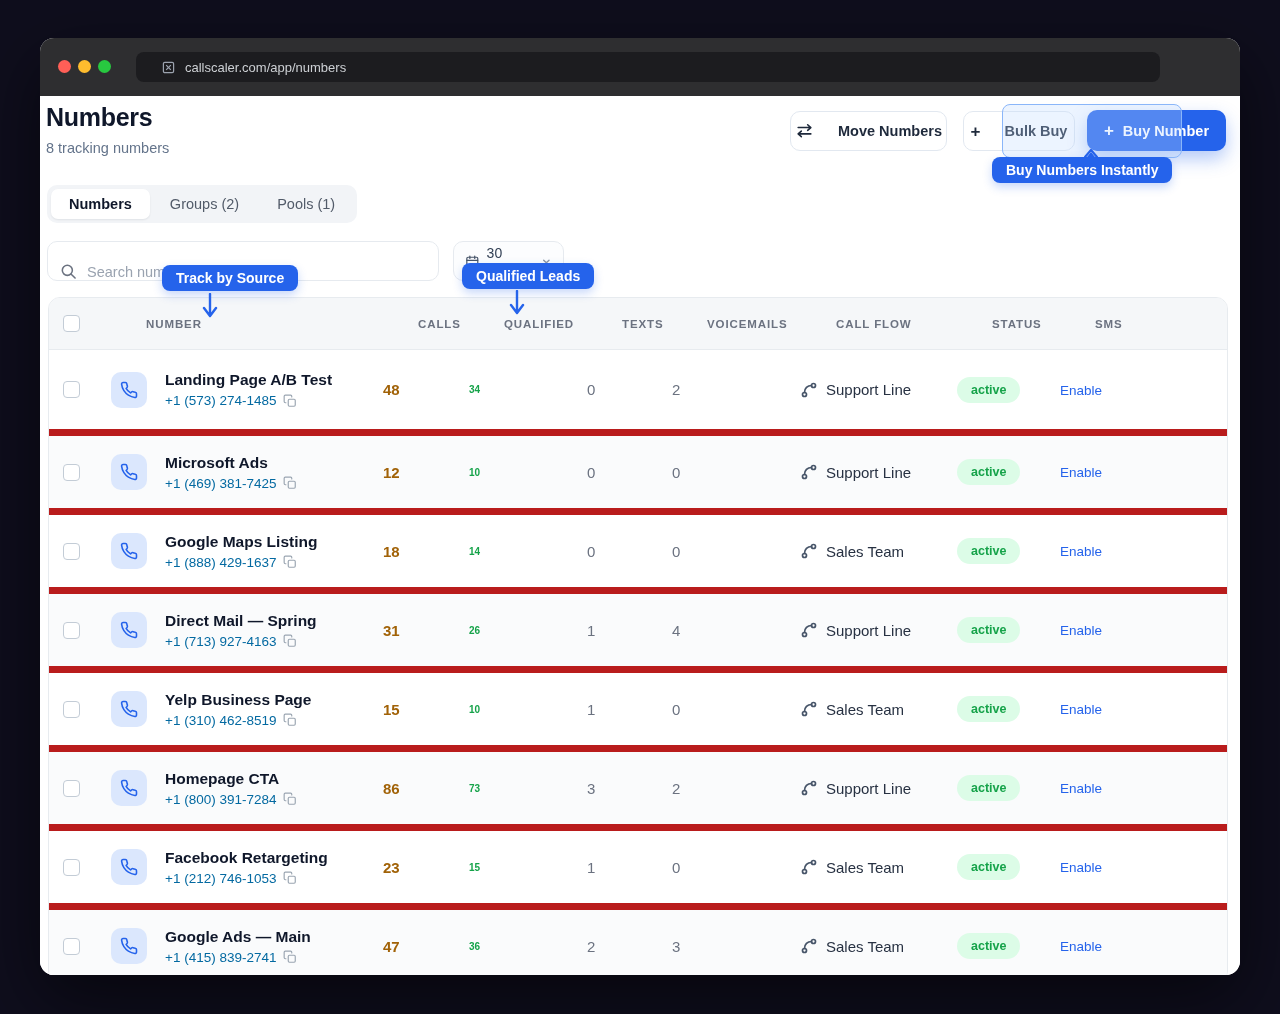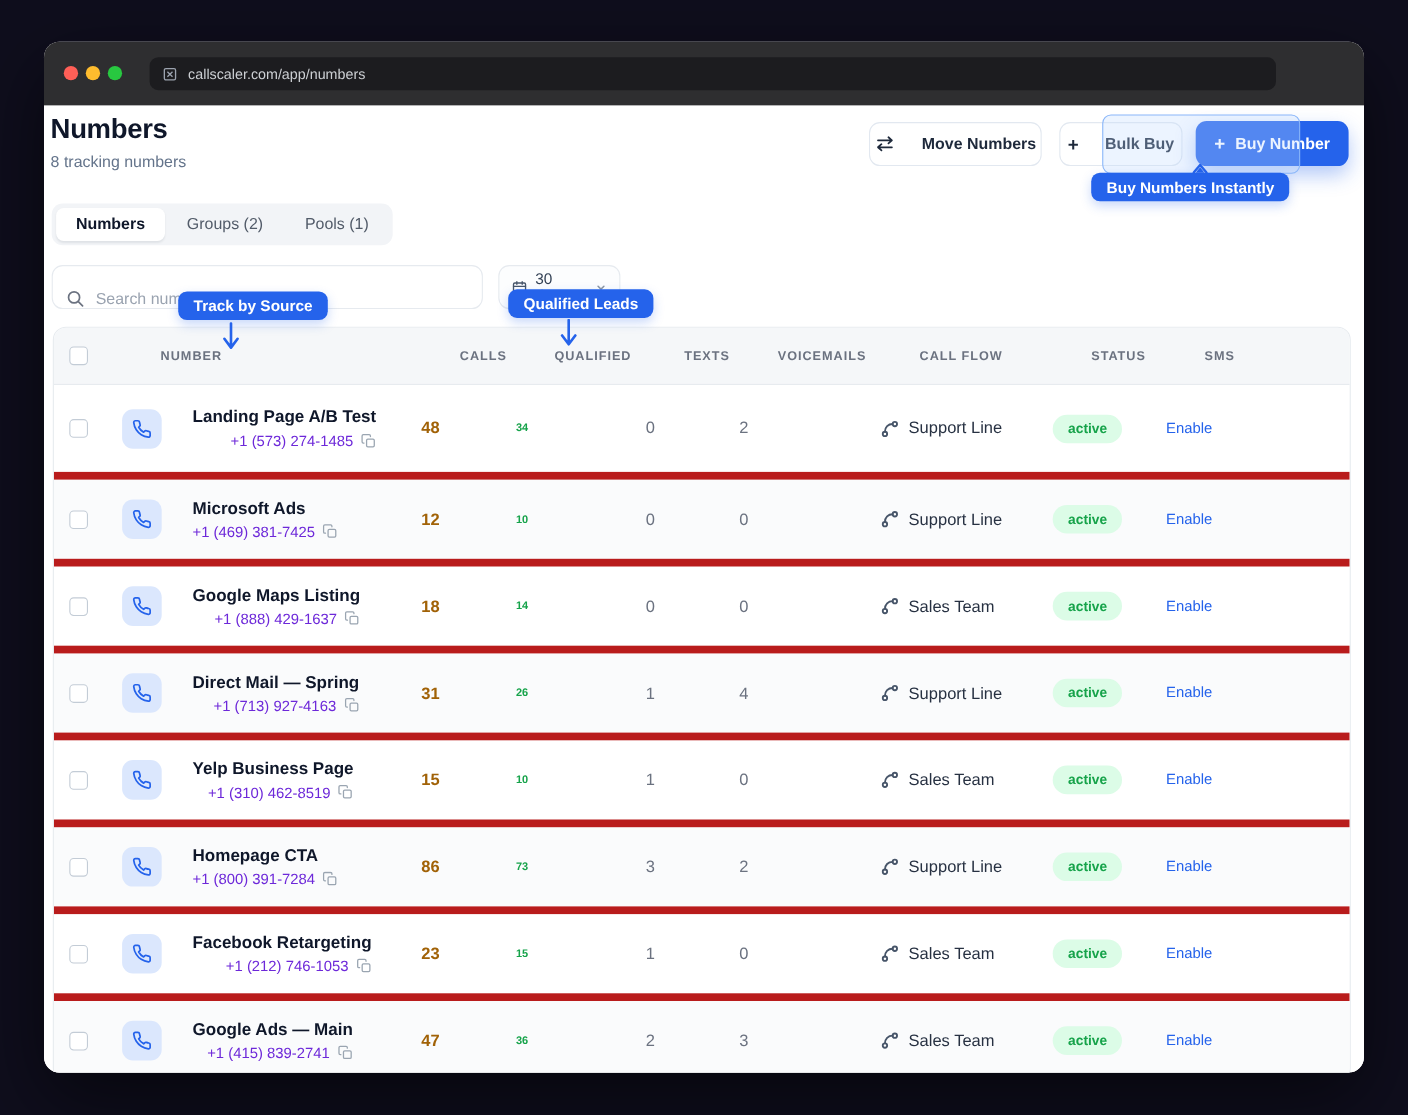--- a/index.html
+++ b/index.html
@@ -16,21 +16,21 @@
     box-shadow:0 24px 70px rgba(0,0,0,.55);
   }
   
   .chrome { position:relative; height:58px; background:#2e2e30; }
   .traffic { position:absolute; top:22px; left:18px; display:flex; gap:7px; }
   .dot { width:13px; height:13px; border-radius:50%; }
   .dot.red{ background:#ff5f57; } .dot.yellow{ background:#febc2e; } .dot.green{ background:#28c840; }
   .urlbar {
     position:absolute; left:96px; top:14px; width:1024px; height:30px;
     background:#1c1c1f; border-radius:8px; display:flex; align-items:center; gap:10px;
-    padding:0 12px; color:#cdd0d4; font-size:13px;
+    padding:0 26px; color:#cdd0d4; font-size:13px;
   }
   .tofu { width:13px; height:13px; flex:0 0 auto; }
   
   .page { position:absolute; left:0; top:58px; right:0; bottom:0; background:#ffffff; }
   .page-title { position:absolute; left:6px; top:7px; font-size:25px; font-weight:800; color:#0f172a; letter-spacing:-.3px; }
   .page-sub   { position:absolute; left:6px; top:44px; font-size:14.5px; color:#64748b; }
   
   .btn {
     position:absolute; display:flex; align-items:center; justify-content:center; gap:24px;
     height:40px; border-radius:10px; background:#fff; border:1px solid #e2e8f0;
@@ -90,27 +90,27 @@
     border:1px solid #e7ebef; border-radius:12px; background:#fff; overflow:hidden;
   }
   .grid { display:grid; grid-template-columns:62px 272px 86px 118px 85px 129px 156px 103px 1fr; align-items:center; }
   .thead { height:52px; background:#f5f7f9; border-bottom:1px solid #e7ebef; }
   .hcell { font-size:11.5px; font-weight:700; letter-spacing:.9px; color:#6b7280;padding-left:35px; }
   .chk-cell { padding-left:14px; }
   .checkbox { width:17px; height:17px; border:1.5px solid #c3ccd6; border-radius:4px; background:#fff; cursor:pointer; }
   .trow { height:79px; }
   .trow + .trow { border-top:7px solid #b91c1c; }
   .trow:nth-child(even) { background:#fafbfc; }
-  .numcell { display:flex; align-items:center; gap:28px; }
+  .numcell { display:flex; align-items:center; gap:18px; }
   .phone-badge {
     width:36px; height:36px; border-radius:10px; background:#dbe7fd;
     display:flex; align-items:center; justify-content:center; flex:0 0 auto;
   }
   .nm { font-size:15.5px; font-weight:700; color:#0f172a; margin-bottom:4px; }
-  .ph { font-size:13.5px; color:#6d28d9; display:flex; align-items:center; gap:7px;justify-content:flex-end; }
+  .ph { font-size:13.5px; color:#0369a1; display:flex; align-items:center; gap:7px; }
   .v-calls { font-size:15px; font-weight:700; color:#a16207; }
   .v-qual  { font-size:10px; font-weight:700; color:#16a34a; }
   .v-dim   { font-size:15px; color:#6b7280; }
   .flowcell { display:flex; align-items:center; gap:9px; font-size:15px; color:#273142; }
   .pill {
     display:inline-block; padding:6px 14px; border-radius:999px;
     background:#dcfce7; color:#16a34a; font-size:12.5px; font-weight:700;
   }
   .enable { color:#2563eb; font-size:13.5px; font-weight:500; cursor:pointer; }
 </style>

